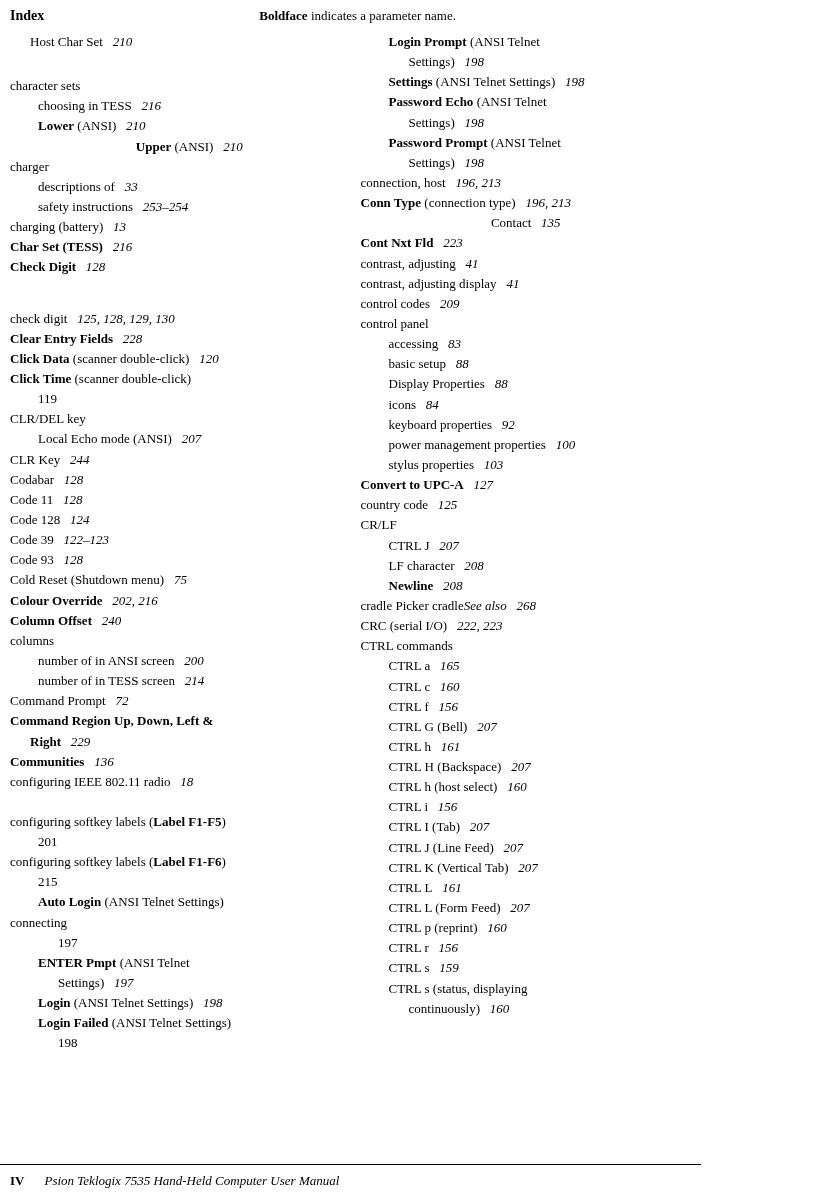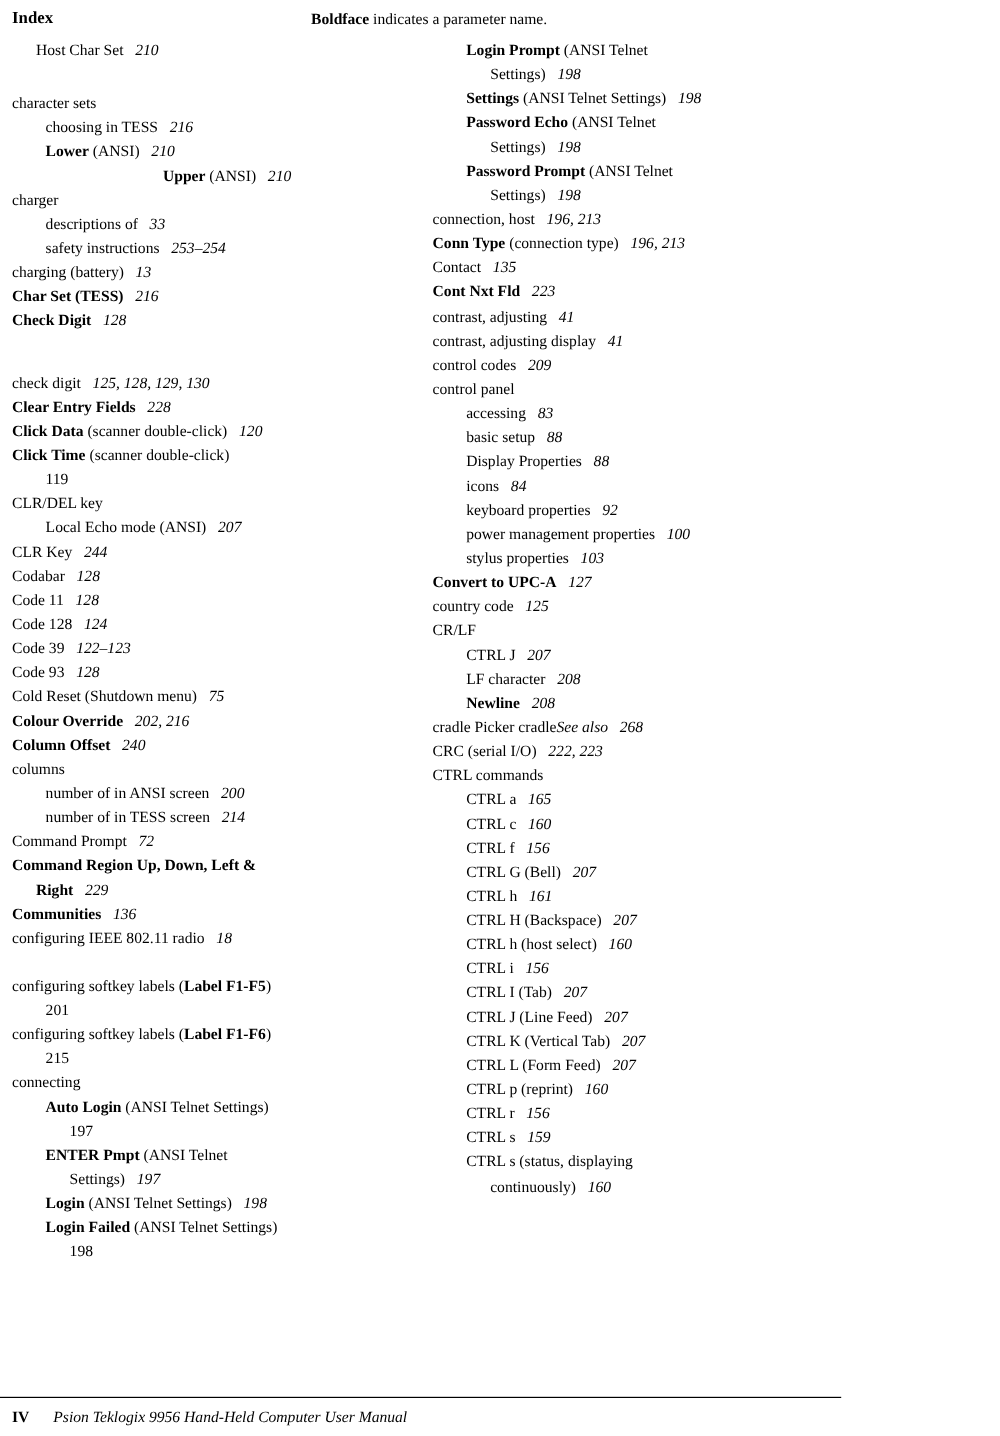--- a/index.html
+++ b/index.html
@@ -121,40 +121,40 @@
         <div style="padding-left: 28px; line-height: 1.55;">number of in TESS screen&nbsp;&nbsp;&nbsp;<i>214</i></div>
         <div style="padding-left: 0px; line-height: 1.55;">Command Prompt&nbsp;&nbsp;&nbsp;<i>72</i></div>
         <div style="padding-left: 0px; line-height: 1.55;"><b>Command Region Up, Down, Left &amp;</b></div>
         <div style="padding-left: 20px; line-height: 1.55;"><b>Right</b>&nbsp;&nbsp;&nbsp;<i>229</i></div>
         <div style="padding-left: 0px; line-height: 1.55;"><b>Communities</b>&nbsp;&nbsp;&nbsp;<i>136</i></div>
         <div style="padding-left: 0px; line-height: 1.55;">configuring IEEE 802.11 radio&nbsp;&nbsp;&nbsp;<i>18</i></div>
         <div style="padding-left: 0px; line-height: 1.55; margin-top: 20px;">configuring softkey labels (<b>Label F1-F5</b>)</div>
         <div style="padding-left: 28px; line-height: 1.55;">201</div>
         <div style="padding-left: 0px; line-height: 1.55;">configuring softkey labels (<b>Label F1-F6</b>)</div>
         <div style="padding-left: 28px; line-height: 1.55;">215</div>
+        <div style="padding-left: 28px; line-height: 1.55;"><b>Auto Login</b> (ANSI Telnet Settings)</div>
         <div style="padding-left: 0px; line-height: 1.55;">connecting</div>
-        <div style="padding-left: 28px; line-height: 1.55;"><b>Auto Login</b> (ANSI Telnet Settings)</div>
         <div style="padding-left: 48px; line-height: 1.55;">197</div>
         <div style="padding-left: 28px; line-height: 1.55;"><b>ENTER Pmpt</b> (ANSI Telnet</div>
         <div style="padding-left: 48px; line-height: 1.55;">Settings)&nbsp;&nbsp;&nbsp;<i>197</i></div>
         <div style="padding-left: 28px; line-height: 1.55;"><b>Login</b> (ANSI Telnet Settings)&nbsp;&nbsp;&nbsp;<i>198</i></div>
         <div style="padding-left: 28px; line-height: 1.55;"><b>Login Failed</b> (ANSI Telnet Settings)</div>
         <div style="padding-left: 48px; line-height: 1.55;">198</div>
       </div>
     <div class="col-right" id="right-col">
         <div style="padding-left: 28px; line-height: 1.55;"><b>Login Prompt</b> (ANSI Telnet</div>
         <div style="padding-left: 48px; line-height: 1.55;">Settings)&nbsp;&nbsp;&nbsp;<i>198</i></div>
         <div style="padding-left: 28px; line-height: 1.55;"><b>Settings</b> (ANSI Telnet Settings)&nbsp;&nbsp;&nbsp;<i>198</i></div>
         <div style="padding-left: 28px; line-height: 1.55;"><b>Password Echo</b> (ANSI Telnet</div>
         <div style="padding-left: 48px; line-height: 1.55;">Settings)&nbsp;&nbsp;&nbsp;<i>198</i></div>
         <div style="padding-left: 28px; line-height: 1.55;"><b>Password Prompt</b> (ANSI Telnet</div>
         <div style="padding-left: 48px; line-height: 1.55;">Settings)&nbsp;&nbsp;&nbsp;<i>198</i></div>
         <div style="padding-left: 0px; line-height: 1.55;">connection, host&nbsp;&nbsp;&nbsp;<i>196, 213</i></div>
         <div style="padding-left: 0px; line-height: 1.55;"><b>Conn Type</b> (connection type)&nbsp;&nbsp;&nbsp;<i>196, 213</i></div>
-        <div style="padding-left: 0px; line-height: 1.55;">Contact&nbsp;&nbsp;&nbsp;<i>135</i></div>
+        <div style="padding-left: 0px; line-height: 1.55; text-align: center;">Contact&nbsp;&nbsp;&nbsp;<i>135</i></div>
         <div style="padding-left: 0px; line-height: 1.55;"><b>Cont Nxt Fld</b>&nbsp;&nbsp;&nbsp;<i>223</i></div>
         <div style="padding-left: 0px; line-height: 1.55;">contrast, adjusting&nbsp;&nbsp;&nbsp;<i>41</i></div>
         <div style="padding-left: 0px; line-height: 1.55;">contrast, adjusting display&nbsp;&nbsp;&nbsp;<i>41</i></div>
         <div style="padding-left: 0px; line-height: 1.55;">control codes&nbsp;&nbsp;&nbsp;<i>209</i></div>
         <div style="padding-left: 0px; line-height: 1.55;">control panel</div>
         <div style="padding-left: 28px; line-height: 1.55;">accessing&nbsp;&nbsp;&nbsp;<i>83</i></div>
         <div style="padding-left: 28px; line-height: 1.55;">basic setup&nbsp;&nbsp;&nbsp;<i>88</i></div>
         <div style="padding-left: 28px; line-height: 1.55;">Display Properties&nbsp;&nbsp;&nbsp;<i>88</i></div>
         <div style="padding-left: 28px; line-height: 1.55;">icons&nbsp;&nbsp;&nbsp;<i>84</i></div>
         <div style="padding-left: 28px; line-height: 1.55;">keyboard properties&nbsp;&nbsp;&nbsp;<i>92</i></div>
@@ -173,26 +173,27 @@
         <div style="padding-left: 28px; line-height: 1.55;">CTRL c&nbsp;&nbsp;&nbsp;<i>160</i></div>
         <div style="padding-left: 28px; line-height: 1.55;">CTRL f&nbsp;&nbsp;&nbsp;<i>156</i></div>
         <div style="padding-left: 28px; line-height: 1.55;">CTRL G (Bell)&nbsp;&nbsp;&nbsp;<i>207</i></div>
         <div style="padding-left: 28px; line-height: 1.55;">CTRL h&nbsp;&nbsp;&nbsp;<i>161</i></div>
         <div style="padding-left: 28px; line-height: 1.55;">CTRL H (Backspace)&nbsp;&nbsp;&nbsp;<i>207</i></div>
         <div style="padding-left: 28px; line-height: 1.55;">CTRL h (host select)&nbsp;&nbsp;&nbsp;<i>160</i></div>
         <div style="padding-left: 28px; line-height: 1.55;">CTRL i&nbsp;&nbsp;&nbsp;<i>156</i></div>
         <div style="padding-left: 28px; line-height: 1.55;">CTRL I (Tab)&nbsp;&nbsp;&nbsp;<i>207</i></div>
         <div style="padding-left: 28px; line-height: 1.55;">CTRL J (Line Feed)&nbsp;&nbsp;&nbsp;<i>207</i></div>
         <div style="padding-left: 28px; line-height: 1.55;">CTRL K (Vertical Tab)&nbsp;&nbsp;&nbsp;<i>207</i></div>
+        <div style="padding-left: 28px; line-height: 1.55;">CTRL L&nbsp;&nbsp;&nbsp;<i>161</i></div>
         <div style="padding-left: 28px; line-height: 1.55;">CTRL L (Form Feed)&nbsp;&nbsp;&nbsp;<i>207</i></div>
         <div style="padding-left: 28px; line-height: 1.55;">CTRL p (reprint)&nbsp;&nbsp;&nbsp;<i>160</i></div>
         <div style="padding-left: 28px; line-height: 1.55;">CTRL r&nbsp;&nbsp;&nbsp;<i>156</i></div>
         <div style="padding-left: 28px; line-height: 1.55;">CTRL s&nbsp;&nbsp;&nbsp;<i>159</i></div>
         <div style="padding-left: 28px; line-height: 1.55;">CTRL s (status, displaying</div>
         <div style="padding-left: 48px; line-height: 1.55;">continuously)&nbsp;&nbsp;&nbsp;<i>160</i></div>
       </div>
   </div>
 
   <div class="footer-row">
     <span class="footer-left">IV</span>
-    <span class="footer-right">Psion Teklogix 9956 Hand-Held Computer User Manual</span>
+    <span class="footer-right">Psion Teklogix 7535 Hand-Held Computer User Manual</span>
   </div>
 </div>
 
 </body></html>

